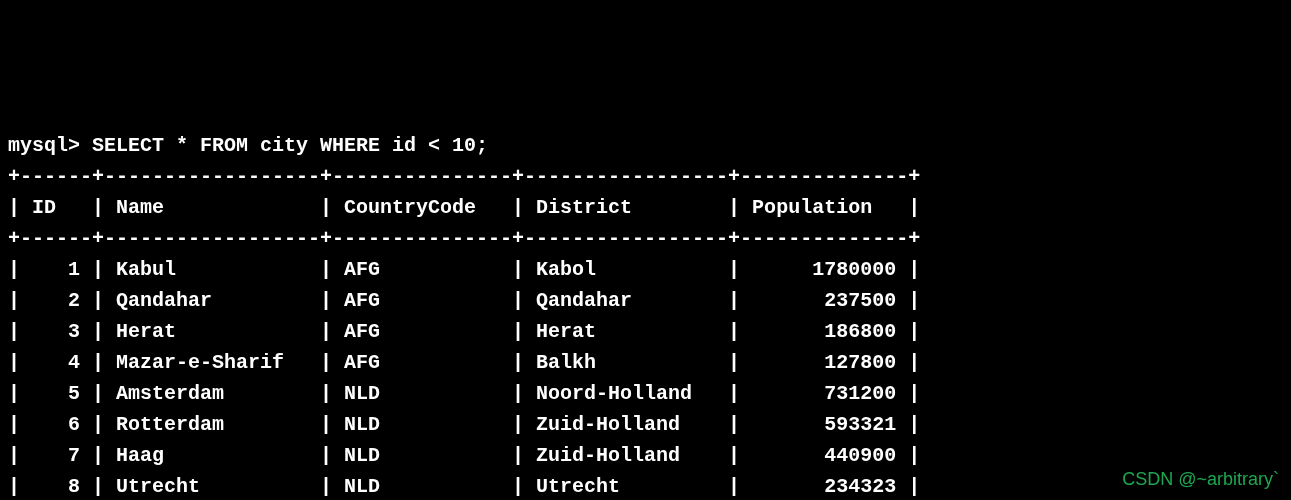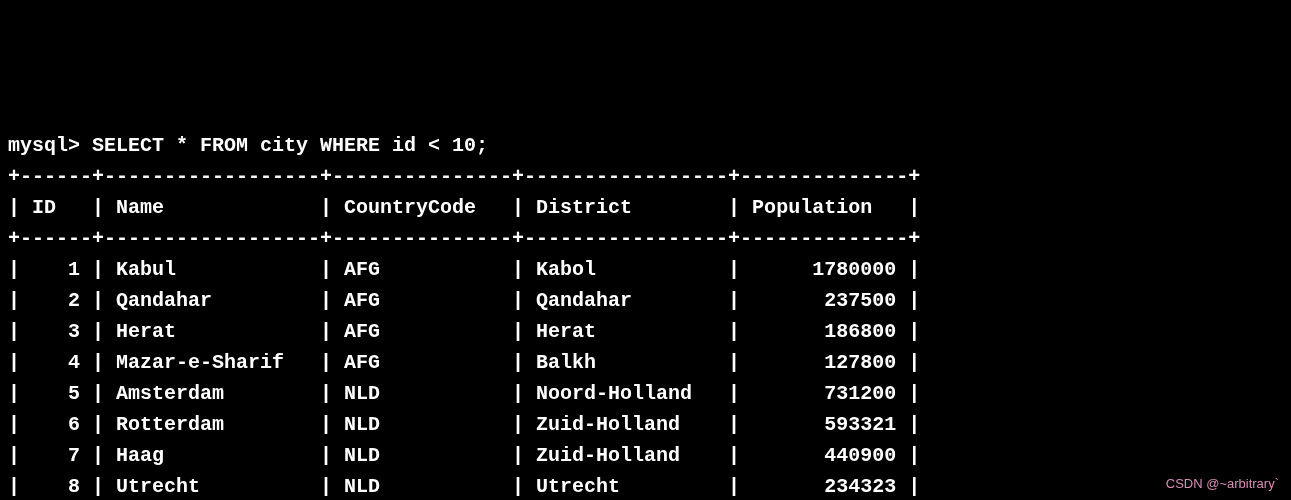--- a/index.html
+++ b/index.html
@@ -17,23 +17,23 @@
       width: 1291px;
       height: 500px;
       overflow: hidden;
       line-height: 1.55;
       white-space: pre;
     }
     .watermark {
       position: absolute;
       bottom: 6px;
       right: 12px;
-      color: #f9a8d4;
+      color: #22c55e;
       font-family: Arial, sans-serif;
-      font-size: 13px;
+      font-size: 18px;
       font-weight: normal;
       opacity: 0.85;
     }
   </style>
 </head>
 <body>
 
 
 
 <div><span>mysql&gt; </span><span>SELECT * FROM city WHERE id &lt; 10;</span>

